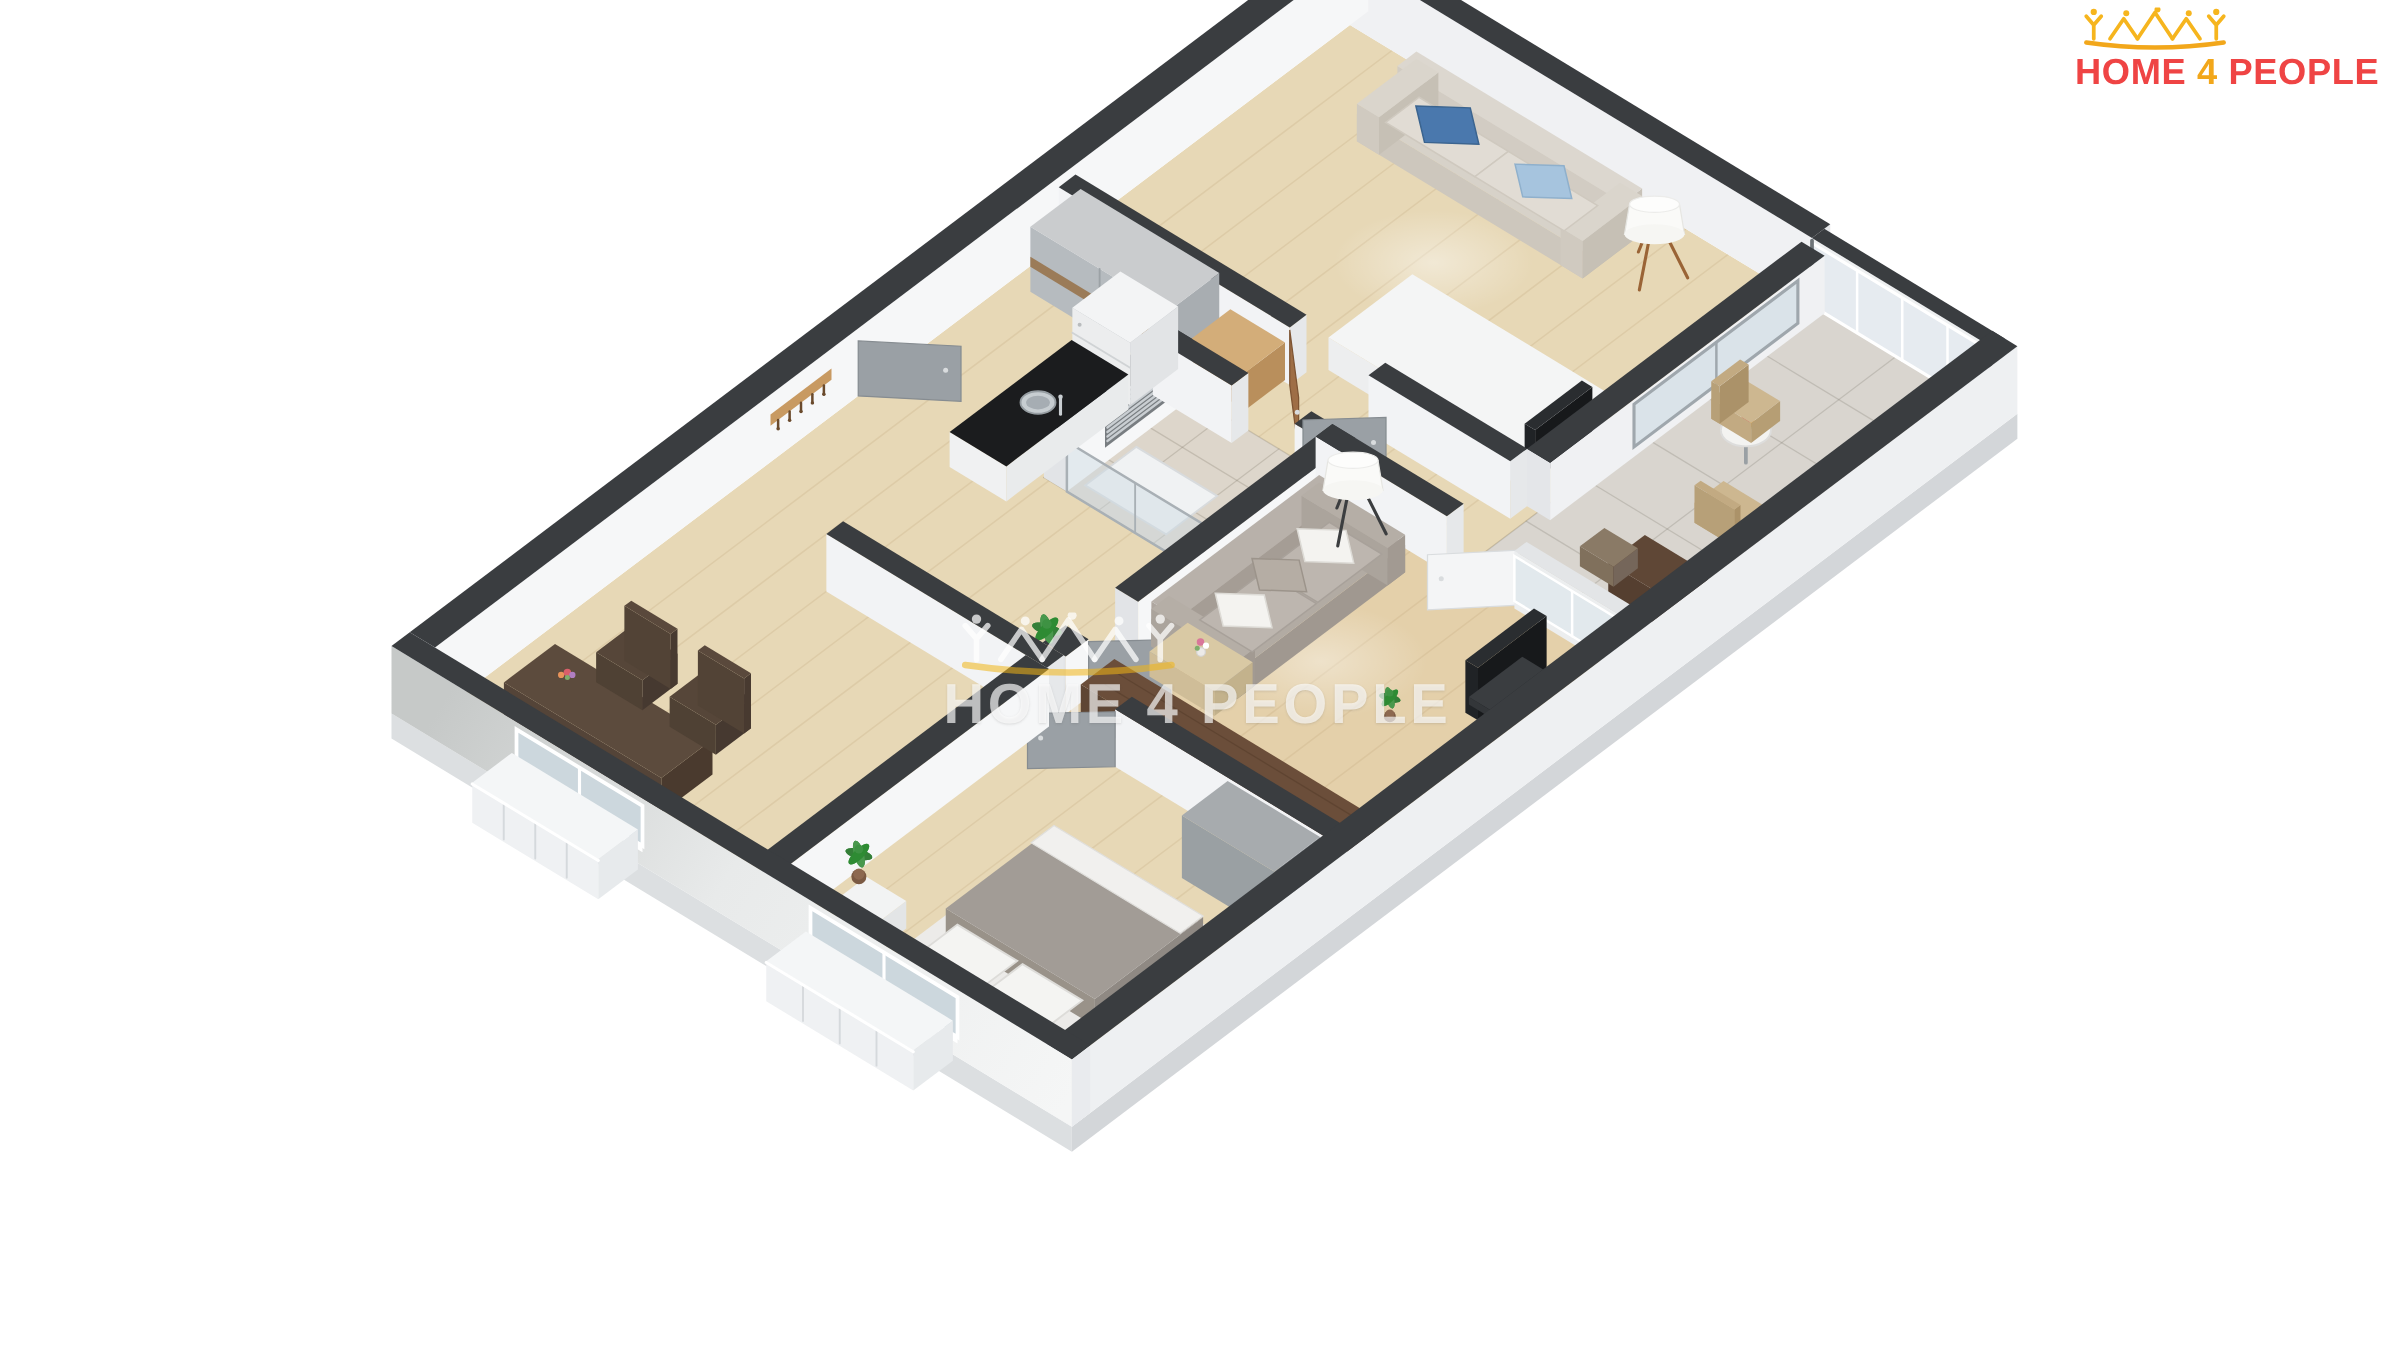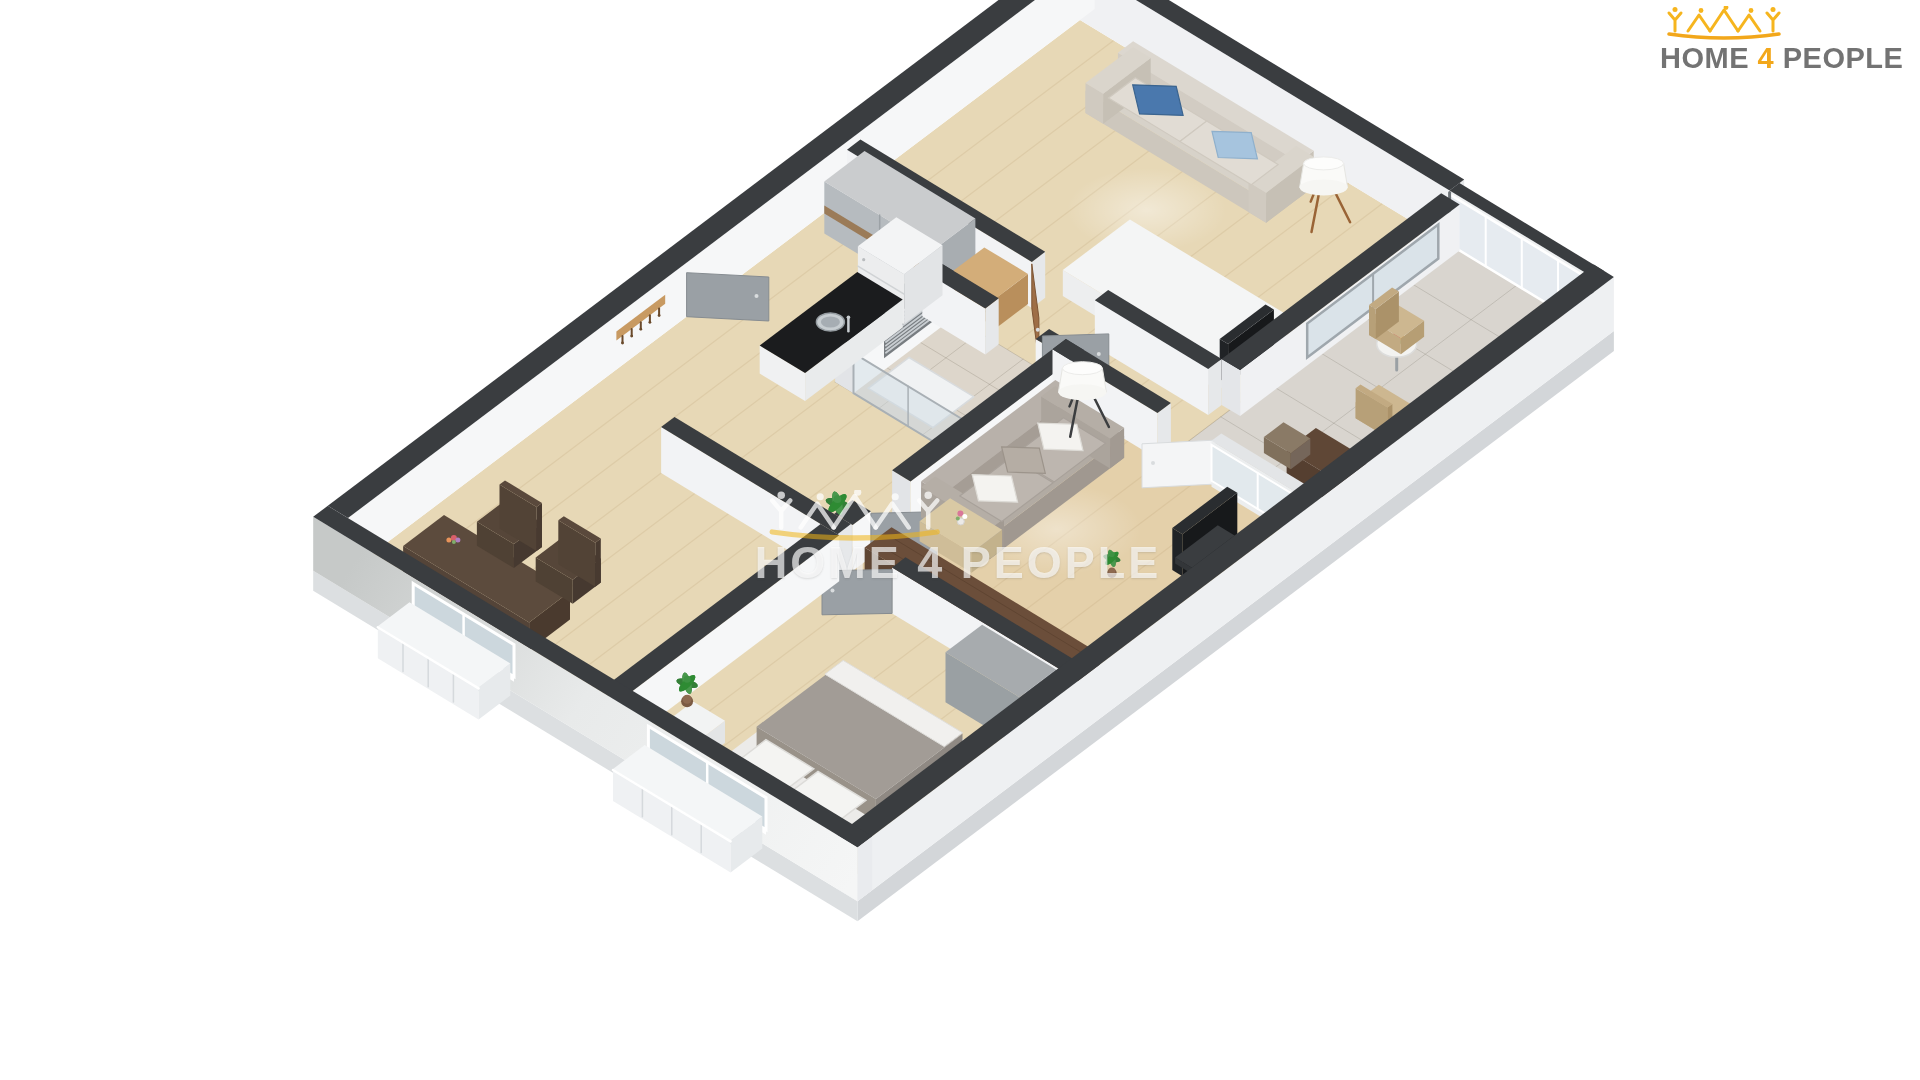--- a/index.html
+++ b/index.html
@@ -1,21 +1,21 @@
 <!DOCTYPE html>
 <html><head>
 <meta charset="utf-8">
 <style>
   html,body{margin:0;padding:0;background:#ffffff;}
   .stage{position:relative;width:1920px;height:1080px;background:#ffffff;overflow:hidden;
          font-family:"Liberation Sans", sans-serif;}
   svg{display:block;}
   .logo{position:absolute;top:6px;right:30px;width:230px;text-align:center;}
   .logo-text{font-size:29px;font-weight:800;letter-spacing:0.5px;line-height:1;margin-top:2px;white-space:nowrap;}
-  .logo-text .red{color:#737373;}
+  .logo-text .red{color:#ef4444;}
   .logo-text .yellow{color:#F2A71B;}
   .watermark{position:absolute;left:958px;top:490px;transform:translateX(-50%);
              text-align:center;pointer-events:none;}
   .wm-text{font-size:45px;font-weight:800;letter-spacing:3px;line-height:1;white-space:nowrap;
            color:rgba(255,255,255,0.66);text-shadow:0 1px 2px rgba(90,90,90,0.18);margin-top:-4px;}
 </style>
 </head>
 <body>
 
 <div class="stage">

